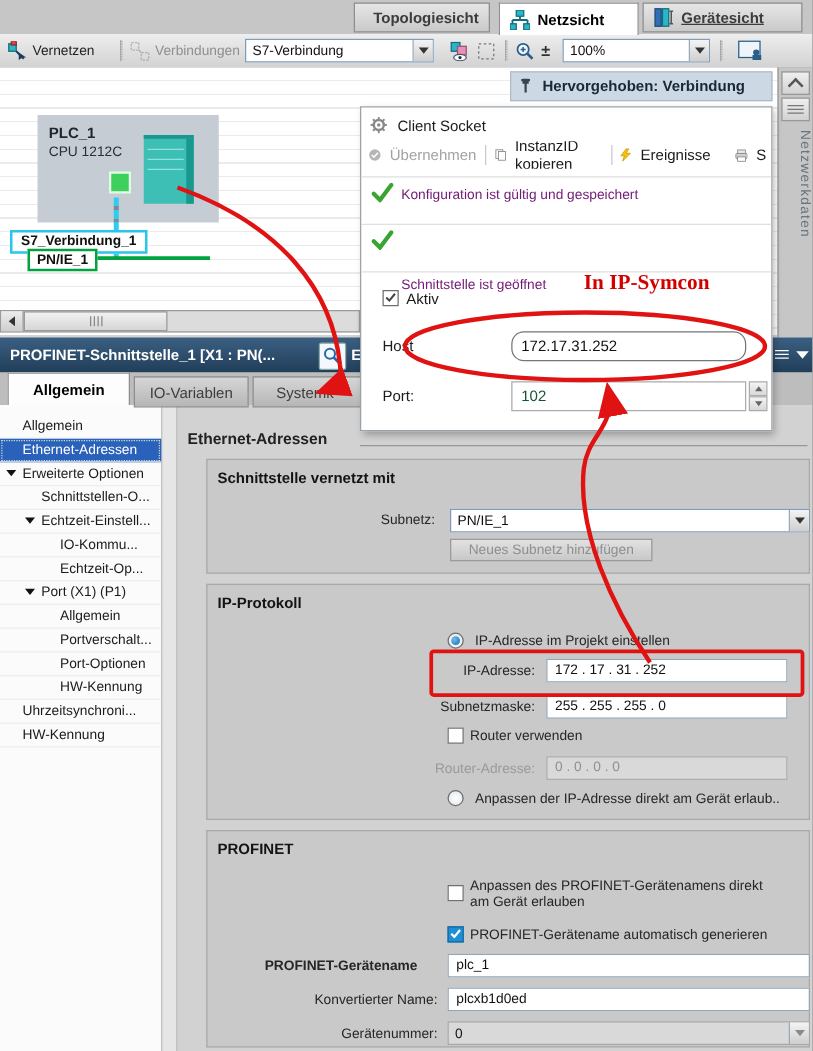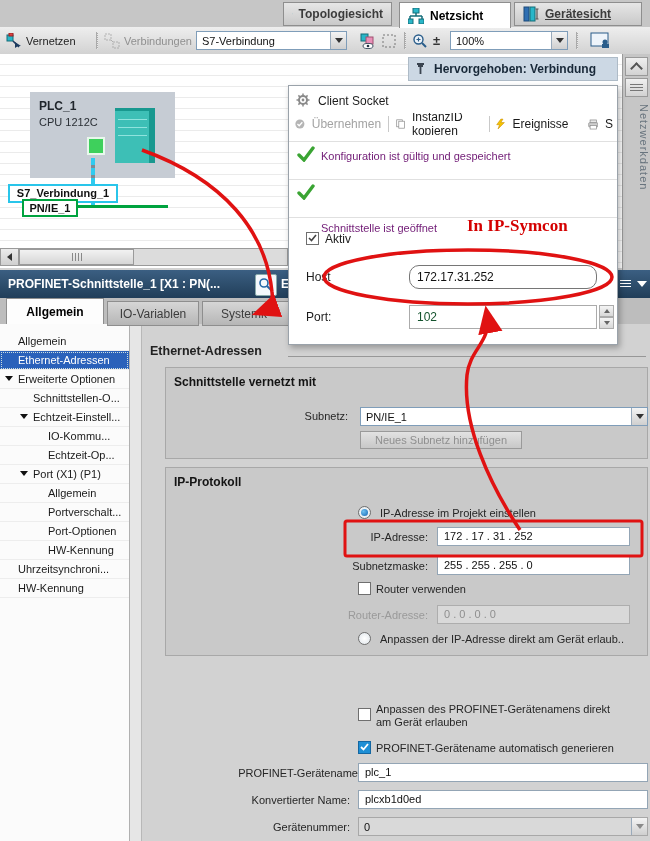--- a/index.html
+++ b/index.html
@@ -345,30 +345,33 @@
       <div class="field" style="left:295px;top:203px;width:193px;">172 . 17 . 31 . 252</div>
       <div class="flabel" style="left:136px;top:236px;width:150px;">Subnetzmaske:</div>
       <div class="field" style="left:295px;top:232px;width:193px;">255 . 255 . 255 . 0</div>
       <div class="chk" style="left:216px;top:258px;"></div>
       <div class="ctext" style="left:234px;top:259px;">Router verwenden</div>
       <div class="flabel dim" style="left:136px;top:285px;width:150px;">Router-Adresse:</div>
       <div class="field dim" style="left:295px;top:281px;width:193px;">0 . 0 . 0 . 0</div>
       <div class="radio" style="left:216px;top:308px;"></div>
       <div class="ctext" style="left:238px;top:309px;">Anpassen der IP-Adresse direkt am Gerät erlaub..</div>
 
+      <div class="sect" style="top:340px;height:174px;">
+        <div class="stitle">PROFINET</div>
+      </div>
       <div class="chk" style="left:216px;top:384px;"></div>
       <div class="ctext" style="left:234px;top:379px;">Anpassen des PROFINET-Gerätenamens direkt</div>
       <div class="ctext" style="left:234px;top:392px;">am Gerät erlauben</div>
       <div class="chk blue" style="left:216px;top:417px;">
         <svg width="9" height="8" viewBox="0 0 9 8">
             <path d="M1 4 L3.5 6.5 L8 1" stroke="#fff" stroke-width="1.8" fill="none"></path>
           </svg>
       </div>
       <div class="ctext" style="left:234px;top:418px;">PROFINET-Gerätename automatisch generieren</div>
-      <div class="flabel" style="left:46px;top:443px;width:170px;">PROFINET-Gerätename</div>
+      <div class="flabel" style="left:22px;top:443px;width:170px;font-weight:bold;">PROFINET-Gerätename</div>
       <div class="field" style="left:216px;top:439px;width:290px;">plc_1</div>
       <div class="flabel" style="left:38px;top:470px;width:170px;">Konvertierter Name:</div>
       <div class="field" style="left:216px;top:466px;width:290px;">plcxb1d0ed</div>
       <div class="flabel" style="left:38px;top:497px;width:170px;">Gerätenummer:</div>
       <div class="combo" style="left:216px;top:493px;width:290px;background:#d9d9d9;border-color:#a8a8a8;">
         <span class="val">0</span>
         <span class="btn">
             <span class="tri-down" style="border-top-color:#8a8a8a;"></span>
           </span>
       </div>

